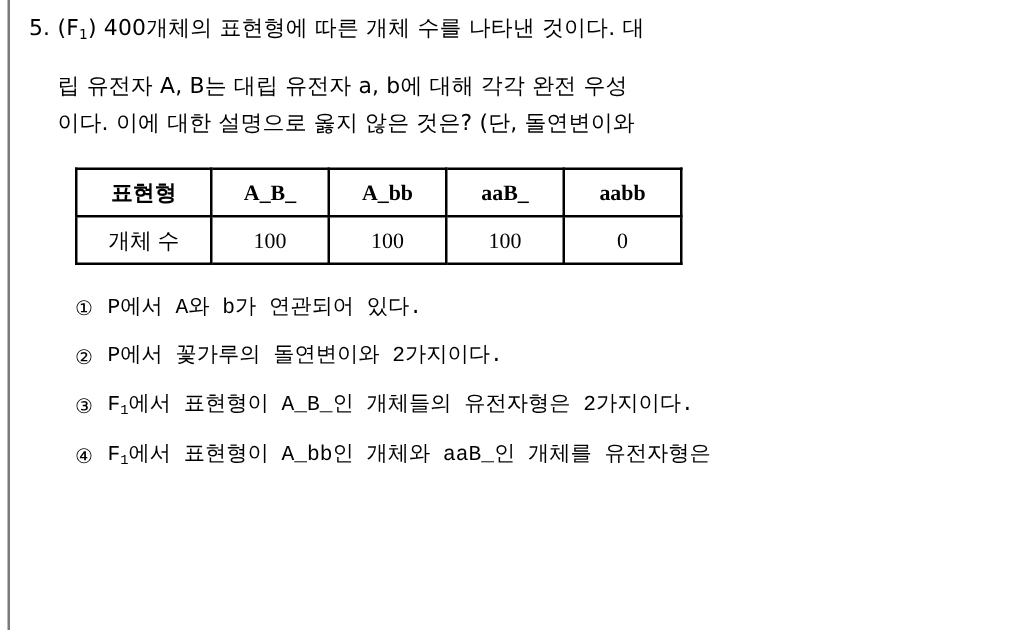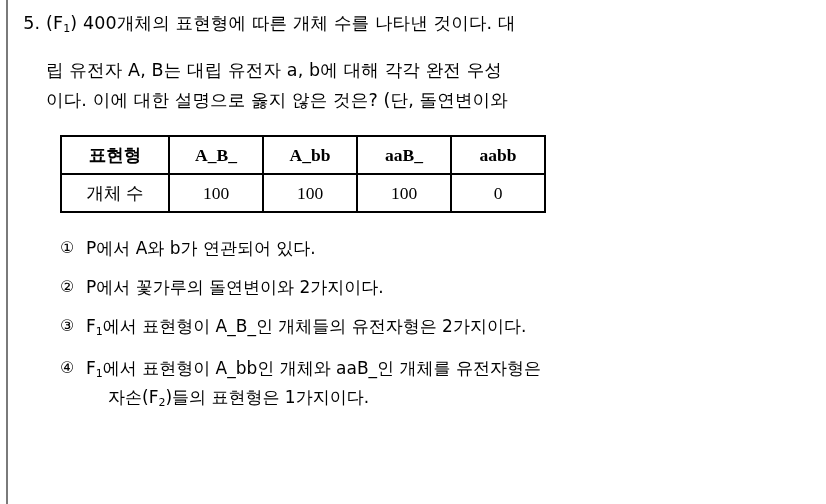--- a/index.html
+++ b/index.html
@@ -109,20 +109,21 @@
     flex: 0 0 26px;
     width: 26px;
     font-size: 16px;
     line-height: 26px;
   }
   .choice-text {
     flex: 1 1 auto;
     font-size: 17px;
     line-height: 26px;
     white-space: nowrap;
+    font-family: Liberation Mono, monospace;
   }
   .choice-text .cont {
     display: block;
     margin-left: 22px;
   }
 </style>
 </head>
 <body>
 
 <div id="page">
@@ -176,19 +177,19 @@
         <div class="choice-text">P에서 꽃가루의 돌연변이와 2가지이다.</div>
       </div>
 
       <div class="choice">
         <div class="choice-mark">③</div>
         <div class="choice-text">F<sub>1</sub><span>에서 표현형이 A_B_인 개체들의 유전자형은 2가지이다.</span></div>
       </div>
 
       <div class="choice">
         <div class="choice-mark">④</div>
-        <div class="choice-text">F<sub>1</sub><span>에서 표현형이 A_bb인 개체와 aaB_인 개체를 유전자형은</span><span class="cont">자손(F<sub>2</sub>)들의 표현형은 1가지이다.</span></div>
+        <div class="choice-text">F<sub>1</sub><span>에서 표현형이 A_bb인 개체와 aaB_인 개체를 유전자형은</span></div>
       </div>
 
     </div>
 
   </div>
 </div>
 
 </body></html>

